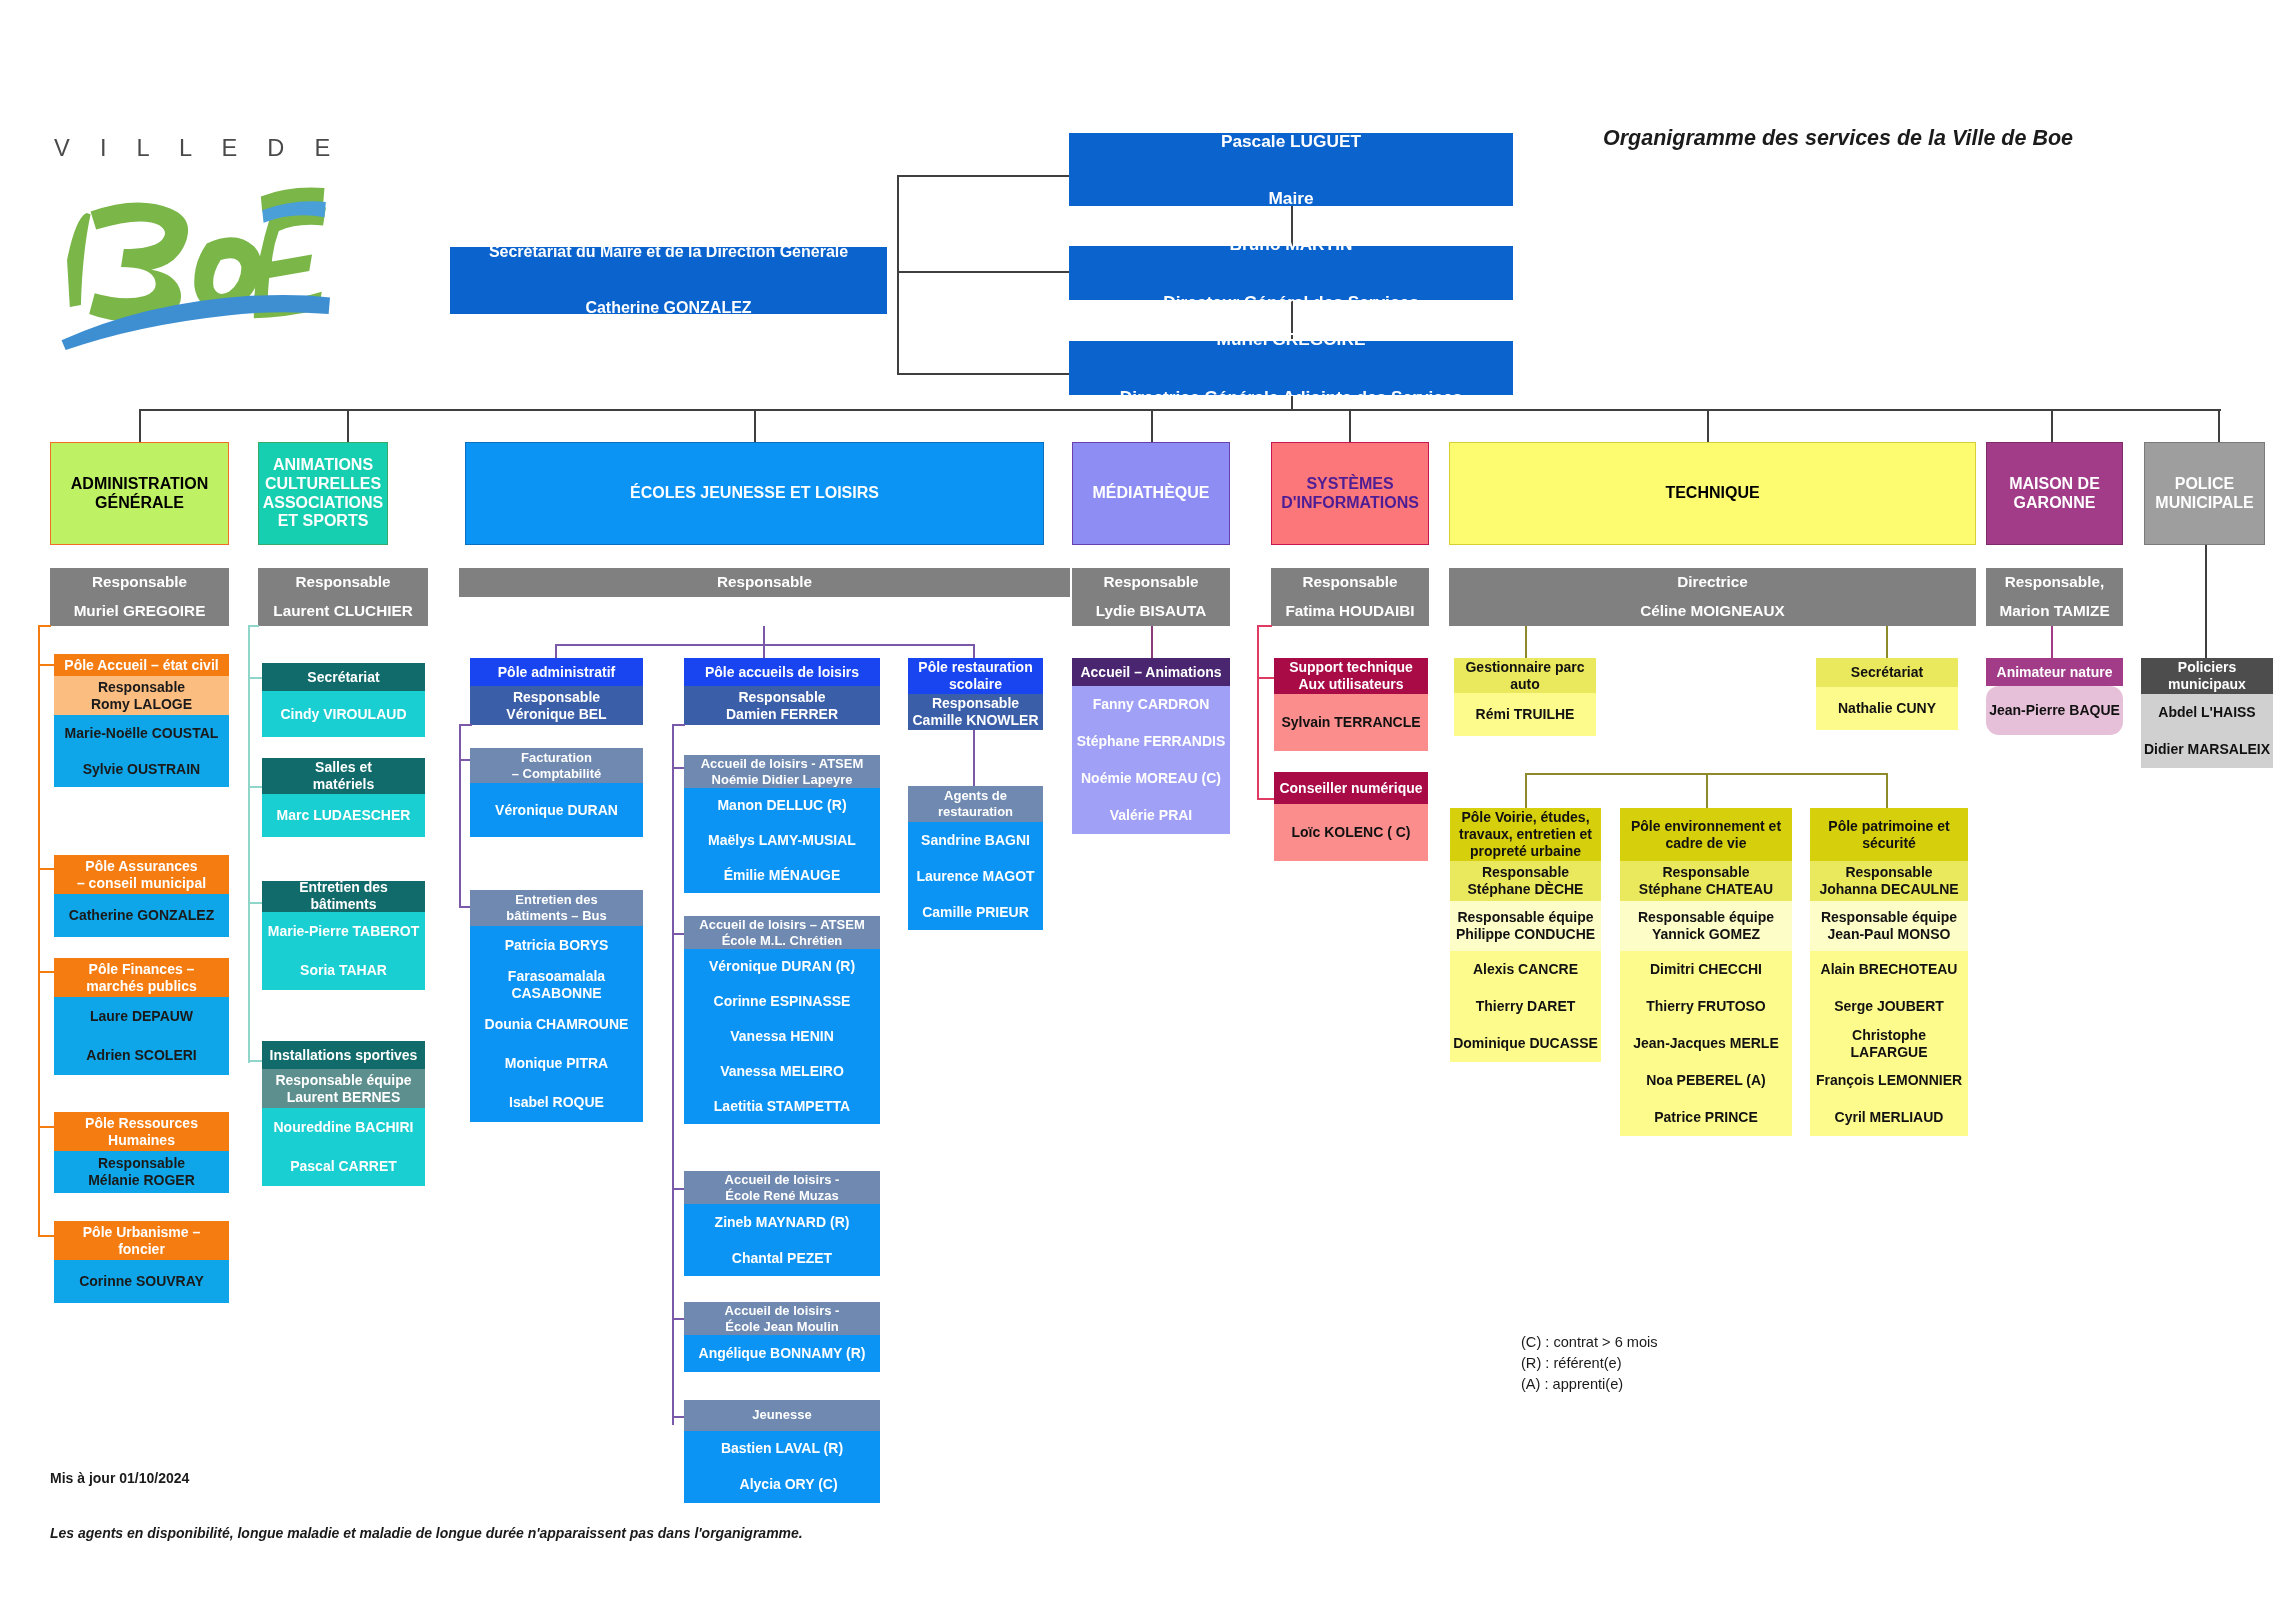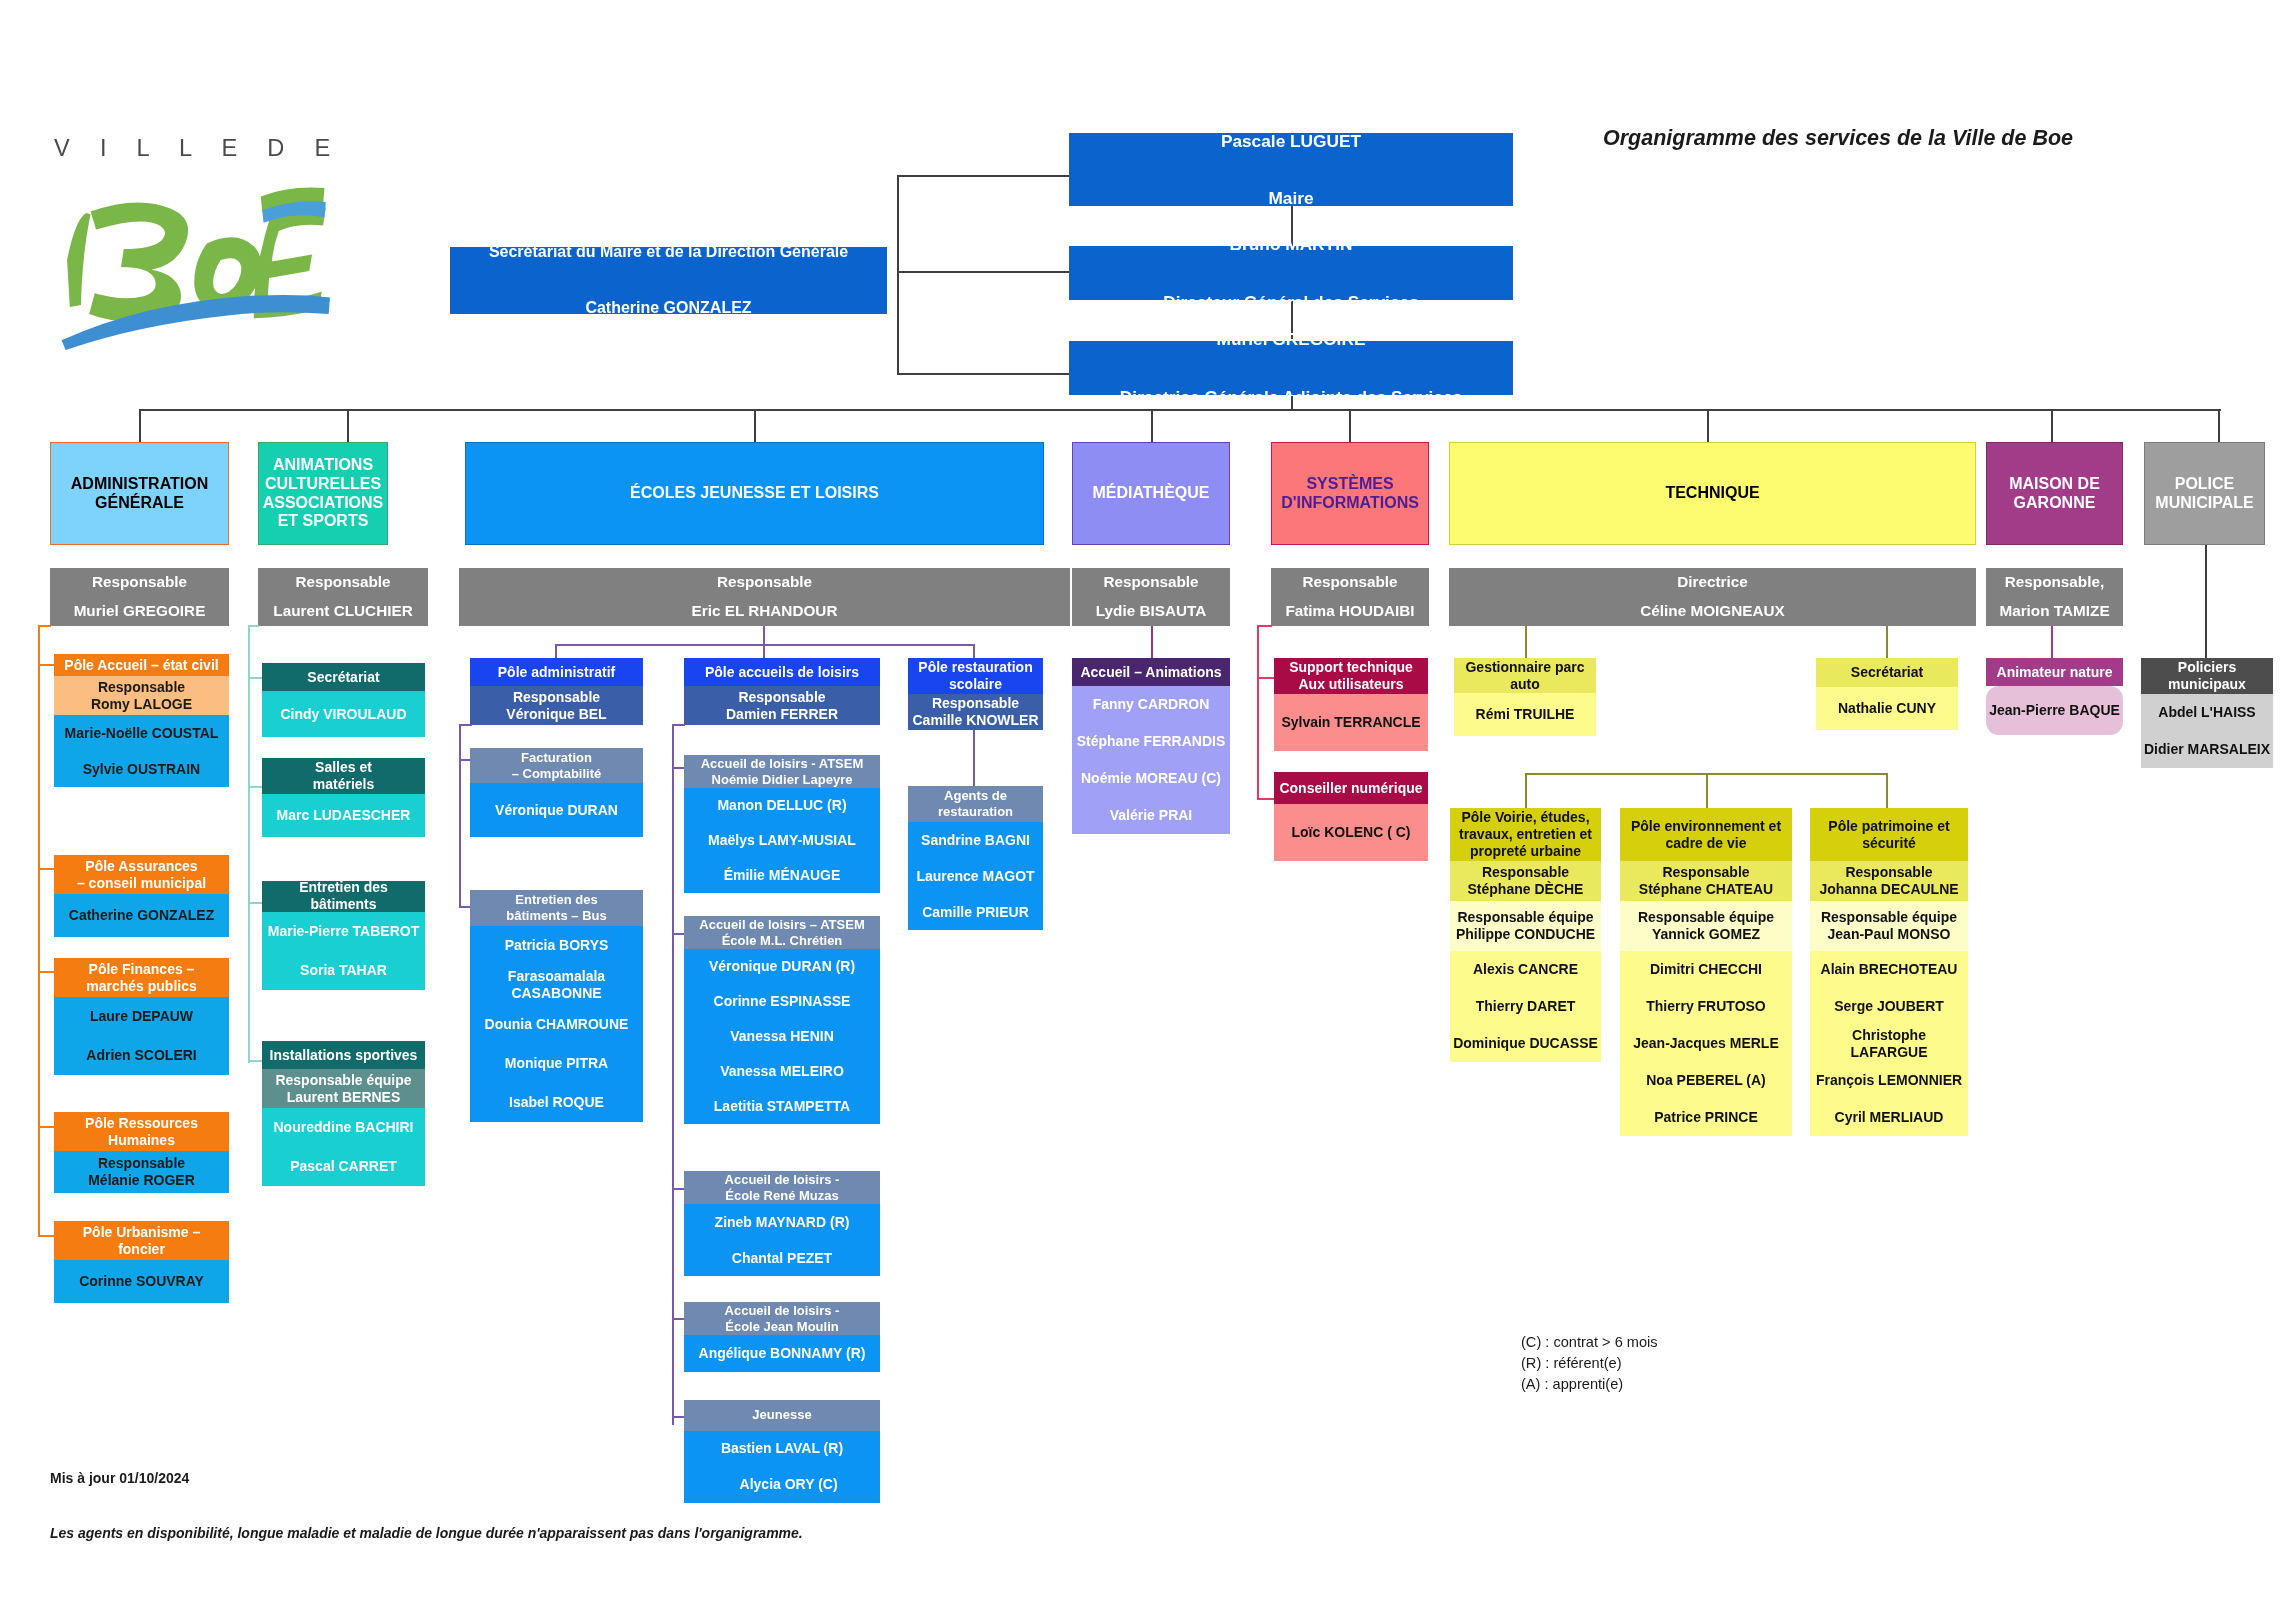--- a/index.html
+++ b/index.html
@@ -43,21 +43,21 @@
     text-align: center; line-height: 1.2; font-weight: bold;
     padding: 2.1px 2.8px;
   }
 
   
   .topbox { background: #0b63ce; color: #ffffff; font-size: 17.3px; }
   .secbox { background: #0b63ce; color: #ffffff; font-size: 16px; }
 
   
   .dept { font-size: 16px; }
-  .dept-admin  { background: #7dd3fc; color: #000000; border: 1.4px solid #f26c24; }
+  .dept-admin  { background: #bef264; color: #000000; border: 1.4px solid #f26c24; }
   .dept-anim   { background: #16cfb0; color: #ffffff; border: 1.4px solid #3aa86a; }
   .dept-ecoles { background: #0c94f5; color: #ffffff; border: 1.4px solid #0a6fbf; }
   .dept-media  { background: #8d8df3; color: #ffffff; border: 1.4px solid #6a3fae; }
   .dept-sys    { background: #fc7779; color: #4c1d95; border: 1.4px solid #c6184f; }
   .dept-tech   { background: #fdfb70; color: #000000; border: 1.4px solid #d6cf35; }
   .dept-maison { background: #a23c89; color: #ffffff; border: 1.4px solid #7d2a6b; }
   .dept-police { background: #9e9e9e; color: #ffffff; border: 1.4px solid #7a7a7a; }
 
   
   .resp { background: #808080; color: #ffffff; font-size: 15.3px; }
@@ -184,21 +184,20 @@
 <div class="stack" style="left:50px;top:568px;width:179px;">
   <div class="seg resp" style="height:29px;">Responsable</div>
   <div class="seg resp" style="height:29px;">Muriel GREGOIRE</div>
 </div>
 <div class="stack" style="left:258px;top:568px;width:170px;">
   <div class="seg resp" style="height:29px;">Responsable</div>
   <div class="seg resp" style="height:29px;">Laurent CLUCHIER</div>
 </div>
 <div class="stack" style="left:459px;top:568px;width:611px;">
   <div class="seg resp" style="height:29px;">Responsable</div>
-  <div class="seg resp" style="height:29px;">Eric EL RHANDOUR</div>
 </div>
 <div class="stack" style="left:1072px;top:568px;width:158px;">
   <div class="seg resp" style="height:29px;">Responsable</div>
   <div class="seg resp" style="height:29px;">Lydie BISAUTA</div>
 </div>
 <div class="stack" style="left:1271px;top:568px;width:158px;">
   <div class="seg resp" style="height:29px;">Responsable</div>
   <div class="seg resp" style="height:29px;">Fatima HOUDAIBI</div>
 </div>
 <div class="stack" style="left:1449px;top:568px;width:527px;">

